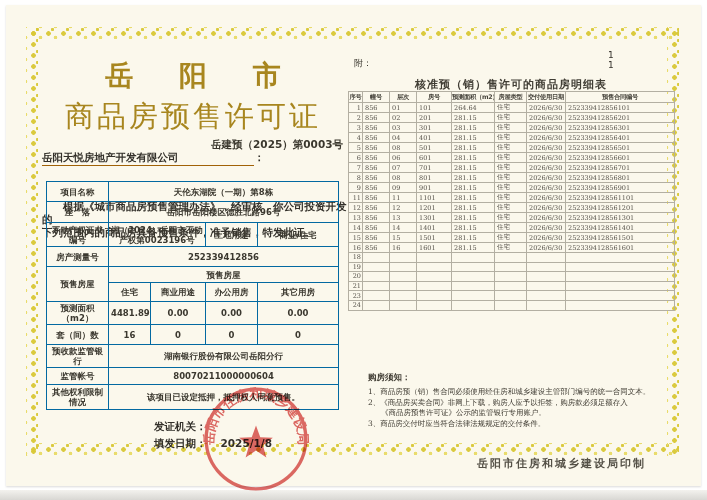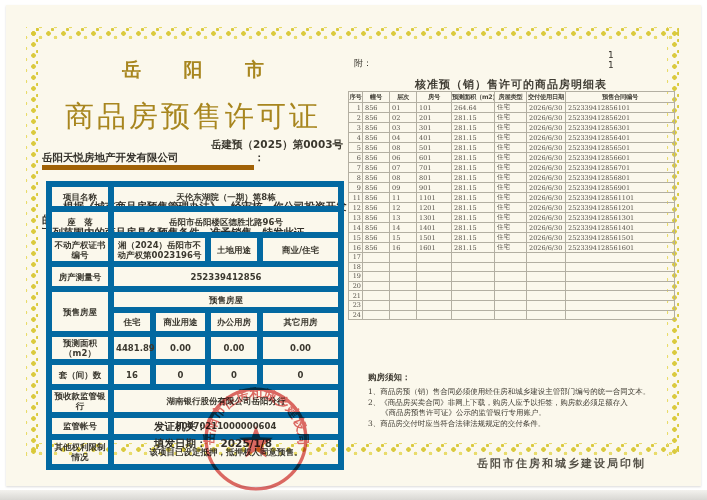--- a/index.html
+++ b/index.html
@@ -17,34 +17,34 @@
       radial-gradient(circle,#d9c836 1.3px,rgba(0,0,0,0) 1.9px);
     background-size:15px 11px,15px 11px,15px 11px;
     background-position:0 1px,7px 5px,4px 8px;}
   .deco-top{left:20px;right:22px;top:22px;height:12px;}
   .deco-bottom{left:20px;right:22px;top:438px;height:12px;}
   .deco-left{left:20px;top:22px;width:12px;bottom:30px;}
   .deco-right{right:22px;top:22px;width:12px;bottom:30px;}
 
   
   .city-title{position:absolute;left:36px;top:52px;width:302px;text-align:center;
-    color:#a8861f;font-size:19px;font-weight:bold;letter-spacing:18px;text-indent:18px;}
+    color:#a8861f;font-size:28px;font-weight:bold;letter-spacing:18px;text-indent:18px;}
   .main-title{position:absolute;left:26px;top:92px;width:322px;text-align:center;
     color:#a8861f;font-size:29px;font-weight:normal;letter-spacing:3px;}
   .doc-number{position:absolute;left:36px;top:133px;width:301px;text-align:right;
     color:#3a372d;font-size:10.5px;font-weight:bold;}
   .company-line{position:absolute;left:36px;top:146px;color:#33302a;font-size:10.5px;font-weight:bold;}
-  .company-line .uline{display:inline-block;min-width:212px;border-bottom:5px solid #a16207;}
+  .company-line .uline{display:inline-block;min-width:212px;border-bottom:1px solid #a16207;}
   .body-par{position:absolute;left:36px;top:159px;width:310px;color:#33302a;
     font-size:10.5px;font-weight:bold;line-height:13px;margin-top:36px;}
   .body-par .ln1{text-indent:2em;}
 
   .info-table{position:absolute;left:40px;top:176px;border-collapse:collapse;table-layout:fixed;
     width:292px;font-size:8.5px;color:#3b382f;font-weight:bold;}
-  .info-table td{border:6px solid #0369a1;text-align:center;vertical-align:middle;
+  .info-table td{border:1px solid #0369a1;text-align:center;vertical-align:middle;
     padding:1px 2px;line-height:10px;}
   .r-proj td{height:17px;} .r-loc td{height:18px;} .r-cert td{height:21px;}
   .r-surv td{height:17px;margin-left:24px;} .r-ph1 td{height:13px;} .r-ph2 td{height:16px;}
   .r-area td{height:17px;} .r-cnt td{height:17px;} .r-bank td{height:19px;}
   .r-acct td{height:14px;} .r-restr td{height:22px;}
 
   .issue-authority{position:absolute;left:148px;top:415px;color:#33302a;font-size:10.5px;font-weight:bold;}
   .issue-date{position:absolute;left:148px;top:432px;color:#33302a;font-size:10.5px;font-weight:bold;}
   .issue-date .dval{margin-left:14px;text-align:right;}
 
@@ -344,30 +344,20 @@
             <td class="dc0">16</td>
             <td class="dc1">856</td>
             <td class="dc2">16</td>
             <td class="dc3">1601</td>
             <td class="dc4">281.15</td>
             <td class="dc5">住宅</td>
             <td class="dc6">2026/6/30</td>
             <td class="dc7">2523394128561601</td>
           </tr>
           <tr>
-            <td class="dc0">17</td>
-            <td class="dc1"></td>
-            <td class="dc2"></td>
-            <td class="dc3"></td>
-            <td class="dc4"></td>
-            <td class="dc5"></td>
-            <td class="dc6"></td>
-            <td class="dc7"></td>
-          </tr>
-          <tr>
             <td class="dc0">18</td>
             <td class="dc1"></td>
             <td class="dc2"></td>
             <td class="dc3"></td>
             <td class="dc4"></td>
             <td class="dc5"></td>
             <td class="dc6"></td>
             <td class="dc7"></td>
           </tr>
           <tr>

